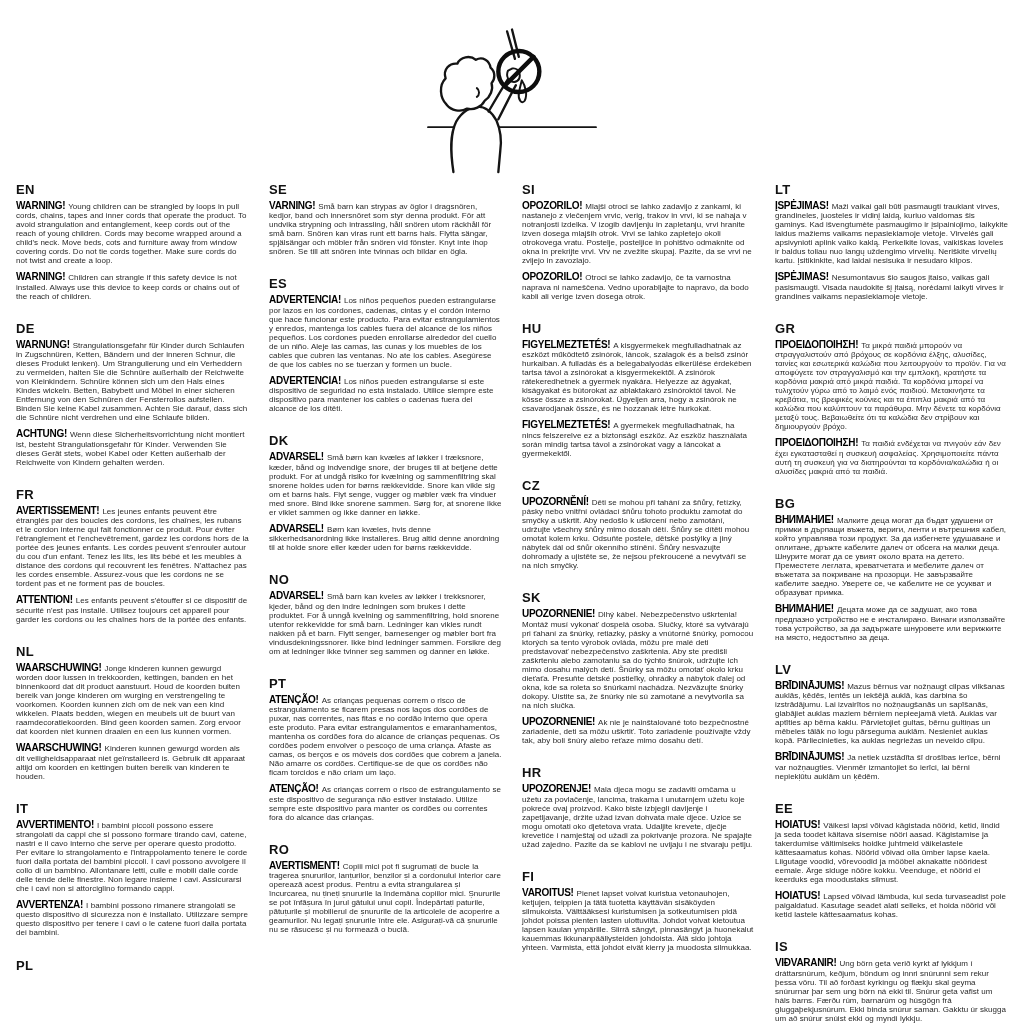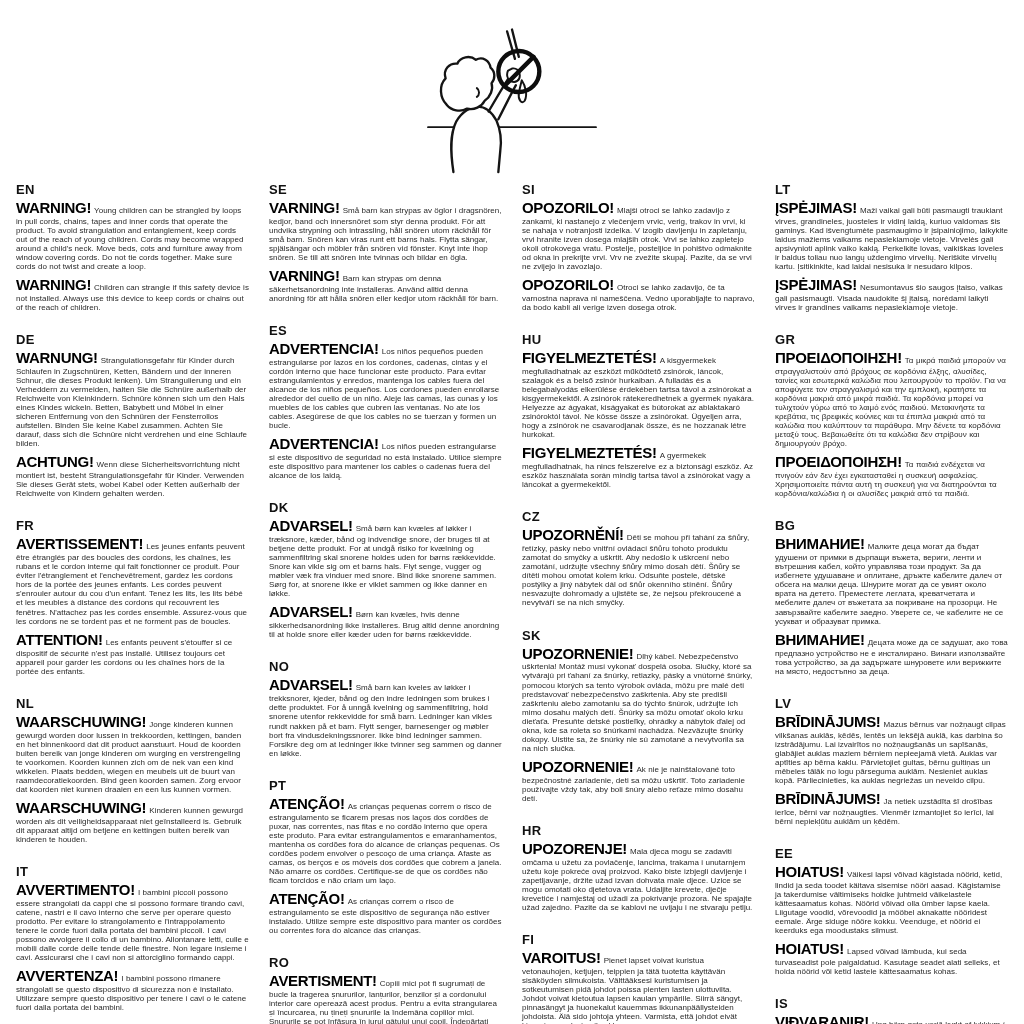--- a/index.html
+++ b/index.html
@@ -35,21 +35,21 @@
     letter-spacing: 0.3px;
   }
   .para {
     margin: 0 0 6px 0;
     font-size: 8px;
     line-height: 1.13;
     color: #2a2a2a;
     word-spacing: 0.2px;
   }
   .warn {
-    font-size: 15px;
+    font-size: 10px;
     font-weight: 700;
     color: #000;
     letter-spacing: -0.3px;
     margin-right: 3px;
     white-space: nowrap;
   }
 </style>
 </head>
 <body>
 
@@ -113,21 +113,21 @@
       <span class="warn">ATTENTION!</span><span>Les enfants peuvent s'étouffer si ce dispositif de sécurité n'est pas installé. Utilisez toujours cet appareil pour garder les cordons ou les chaînes hors de la portée des enfants.</span>
     </p>
   </div>
 
   <div class="section">
     <p class="lang">NL</p>
     <p class="para">
       <span class="warn">WAARSCHUWING!</span><span>Jonge kinderen kunnen gewurgd worden door lussen in trekkoorden, kettingen, banden en het binnenkoord dat dit product aanstuurt. Houd de koorden buiten bereik van jonge kinderen om wurging en verstrengeling te voorkomen. Koorden kunnen zich om de nek van een kind wikkelen. Plaats bedden, wiegen en meubels uit de buurt van raamdecoratiekoorden. Bind geen koorden samen. Zorg ervoor dat koorden niet kunnen draaien en een lus kunnen vormen.</span>
     </p>
     <p class="para">
-      <span class="warn">WAARSCHUWING!</span><span>Kinderen kunnen gewurgd worden als dit veiligheidsapparaat niet geïnstalleerd is. Gebruik dit apparaat altijd om betjene en kettingen buiten bereik van kinderen te houden.</span>
+      <span class="warn">WAARSCHUWING!</span><span>Kinderen kunnen gewurgd worden als dit veiligheidsapparaat niet geïnstalleerd is. Gebruik dit apparaat altijd om koorden en kettingen buiten bereik van kinderen te houden.</span>
     </p>
   </div>
 
   <div class="section">
     <p class="lang">IT</p>
     <p class="para">
       <span class="warn">AVVERTIMENTO!</span><span>I bambini piccoli possono essere strangolati da cappi che si possono formare tirando cavi, catene, nastri e il cavo interno che serve per operare questo prodotto. Per evitare lo strangolamento e l'intrappolamento tenere le corde fuori dalla portata dei bambini piccoli. I cavi possono avvolgere il collo di un bambino. Allontanare letti, culle e mobili dalle corde delle tende delle finestre. Non legare insieme i cavi. Assicurarsi che i cavi non si attorciglino formando cappi.</span>
     </p>
     <p class="para">
       <span class="warn">AVVERTENZA!</span><span>I bambini possono rimanere strangolati se questo dispositivo di sicurezza non è installato. Utilizzare sempre questo dispositivo per tenere i cavi o le catene fuori dalla portata dei bambini.</span>
@@ -138,32 +138,29 @@
     <p class="lang">PL</p>
 
   </div>
 </div>
   <div class="col">
   <div class="section">
     <p class="lang">SE</p>
     <p class="para">
       <span class="warn">VARNING!</span><span>Små barn kan strypas av öglor i dragsnören, kedjor, band och innersnöret som styr denna produkt. För att undvika strypning och intrassling, håll snören utom räckhåll för små barn. Snören kan viras runt ett barns hals. Flytta sängar, spjälsängar och möbler från snören vid fönster. Knyt inte ihop snören. Se till att snören inte tvinnas och bildar en ögla.</span>
     </p>
-    <p class="para">
-      <span class="warn">VARNING!</span><span>Barn kan strypas om denna säkerhetsanordning inte installeras. Använd alltid denna anordning för att hålla snören eller kedjor utom räckhåll för barn.</span>
-    </p>
   </div>
 
   <div class="section">
     <p class="lang">ES</p>
     <p class="para">
       <span class="warn">ADVERTENCIA!</span><span>Los niños pequeños pueden estrangularse por lazos en los cordones, cadenas, cintas y el cordón interno que hace funcionar este producto. Para evitar estrangulamientos y enredos, mantenga los cables fuera del alcance de los niños pequeños. Los cordones pueden enrollarse alrededor del cuello de un niño. Aleje las camas, las cunas y los muebles de los cables que cubren las ventanas. No ate los cables. Asegúrese de que los cables no se tuerzan y formen un bucle.</span>
     </p>
     <p class="para">
-      <span class="warn">ADVERTENCIA!</span><span>Los niños pueden estrangularse si este dispositivo de seguridad no está instalado. Utilice siempre este dispositivo para mantener los cables o cadenas fuera del alcance de los laidą.</span>
+      <span class="warn">ADVERTENCIA!</span><span>Los niños pueden estrangularse si este dispositivo de seguridad no está instalado. Utilice siempre este dispositivo para mantener los cables o cadenas fuera del alcance de los dítěti.</span>
     </p>
   </div>
 
   <div class="section">
     <p class="lang">DK</p>
     <p class="para">
       <span class="warn">ADVARSEL!</span><span>Små børn kan kvæles af løkker i træksnore, kæder, bånd og indvendige snore, der bruges til at betjene dette produkt. For at undgå risiko for kvælning og sammenfiltring skal snorene holdes uden for børns rækkevidde. Snore kan vikle sig om et barns hals. Flyt senge, vugger og møbler væk fra vinduer med snore. Bind ikke snorene sammen. Sørg for, at snorene ikke er viklet sammen og ikke danner en løkke.</span>
     </p>
     <p class="para">
       <span class="warn">ADVARSEL!</span><span>Børn kan kvæles, hvis denne sikkerhedsanordning ikke installeres. Brug altid denne anordning til at holde snore eller kæder uden for børns rækkevidde.</span>

